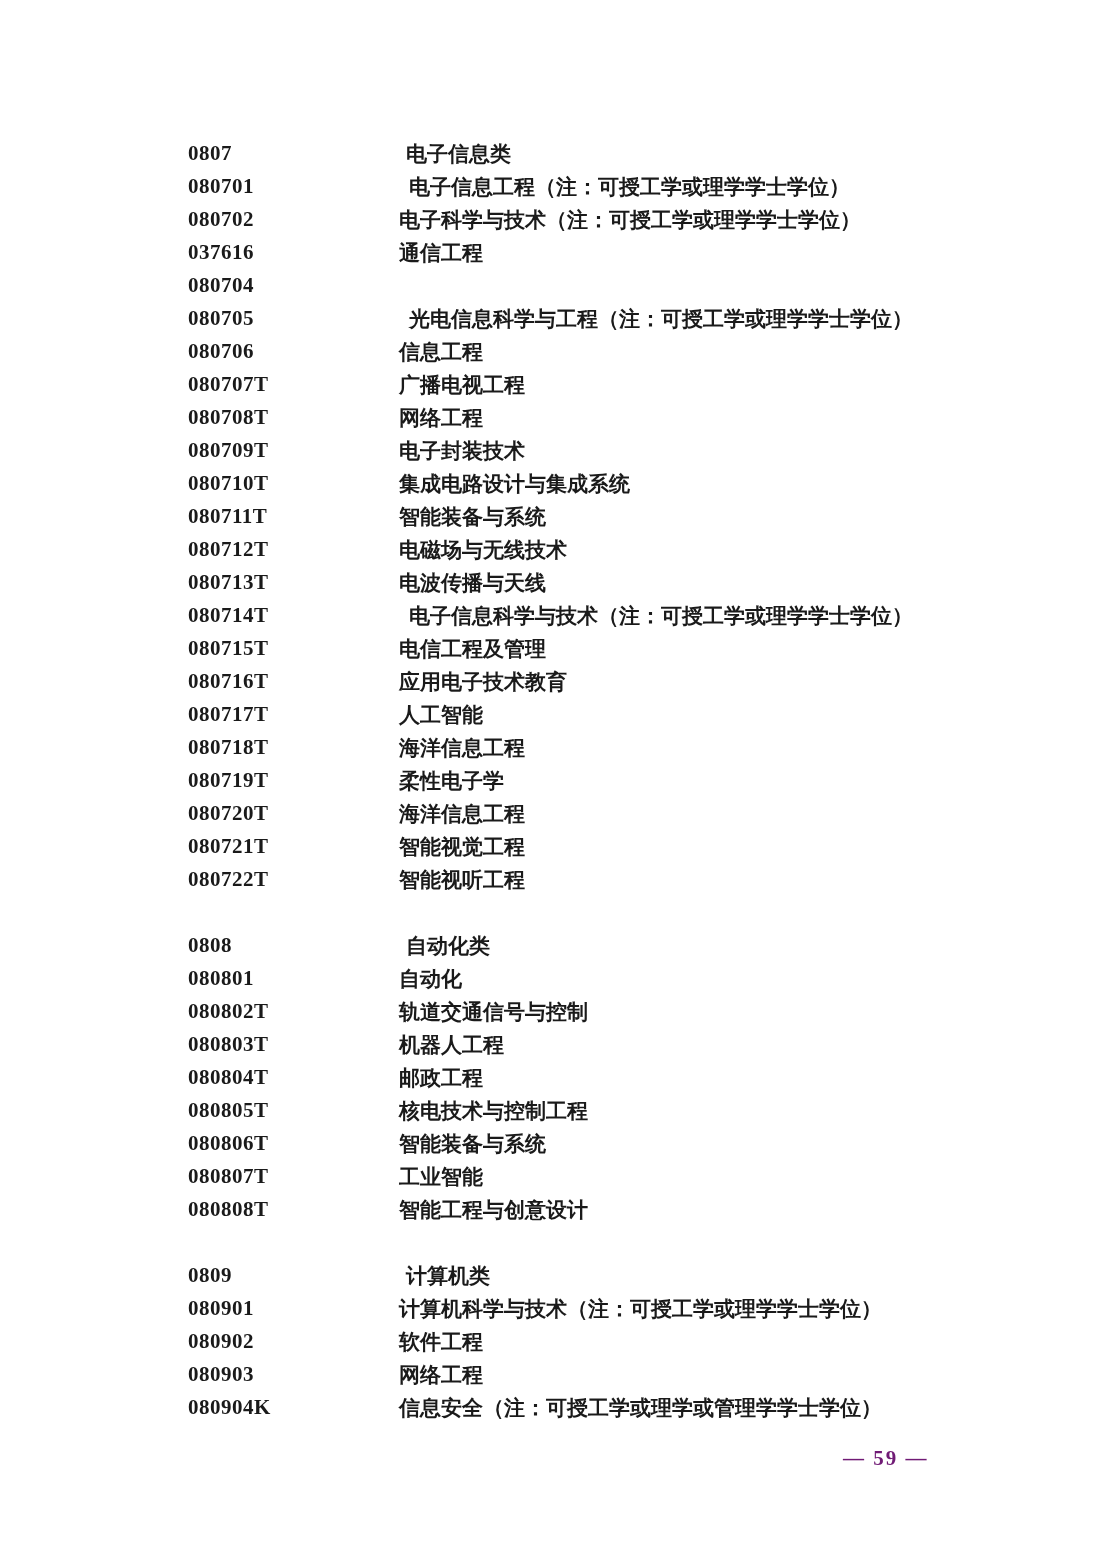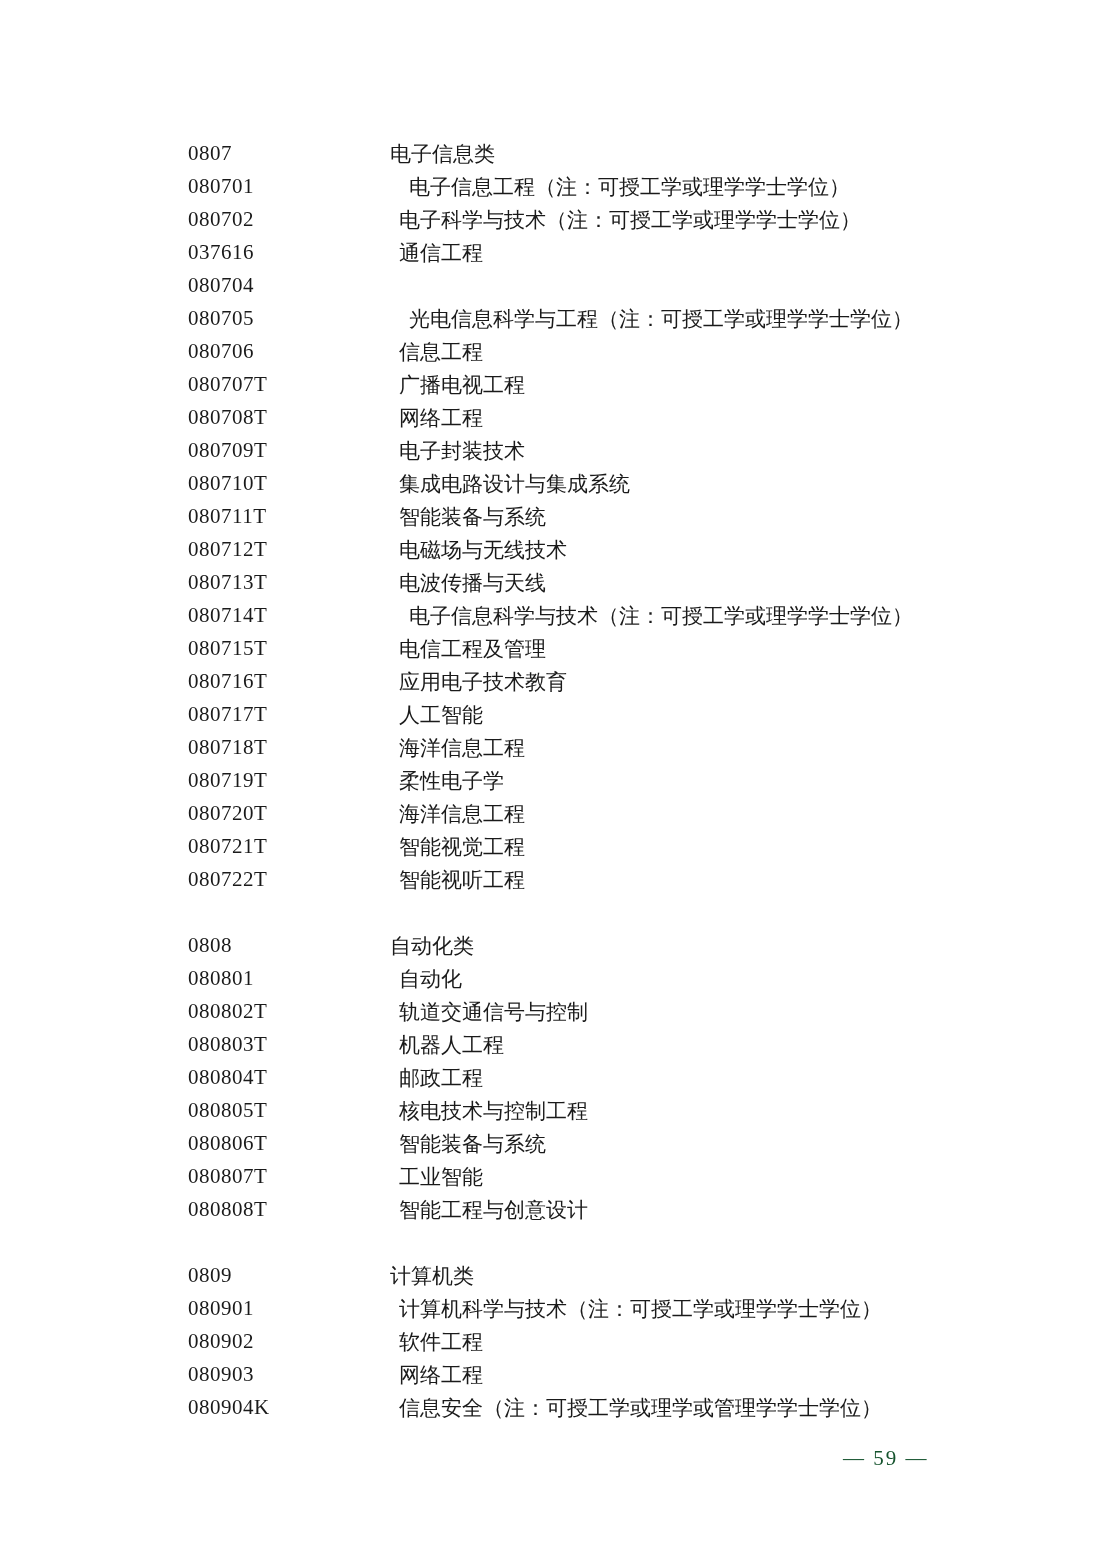--- a/index.html
+++ b/index.html
@@ -8,20 +8,21 @@
     background: #ffffff;
   }
   .page {
     position: relative;
     width: 1102px;
     height: 1559px;
     background: #ffffff;
     color: #1a1a1a;
     overflow: hidden;
     font-family: "Liberation Sans", sans-serif;
+    font-weight: bold;
   }
   .catalog {
     position: absolute;
     top: 137px;
     left: 188px;
     width: 820px;
   }
   .row {
     height: 33px;
     display: flex;
@@ -35,31 +36,31 @@
     font-family: "Liberation Serif", serif;
     font-size: 21px;
     letter-spacing: 0.5px;
     color: #1a1a1a;
   }
   .name {
     font-family: "Liberation Sans", sans-serif;
     font-size: 21px;
     color: #1a1a1a;
   }
-  .row.category .name { margin-left: 0; }
+  .row.category .name { margin-left: 16px; }
   .row.indent1 .name { margin-left: 9px; }
   .row.indent2 .name { margin-left: 19px; text-align: center; }
   .spacer { height: 33px; }
   .page-footer {
     position: absolute;
     top: 1446px;
     left: 843px;
     font-family: "Liberation Serif", serif;
     font-size: 21px;
-    color: #14532d;
+    color: #701a75;
     letter-spacing: 2px;
     white-space: nowrap;
   }
 </style>
 </head>
 <body>
 
 <div class="page">
   <main class="catalog" id="catalog">
       <div class="row category">

